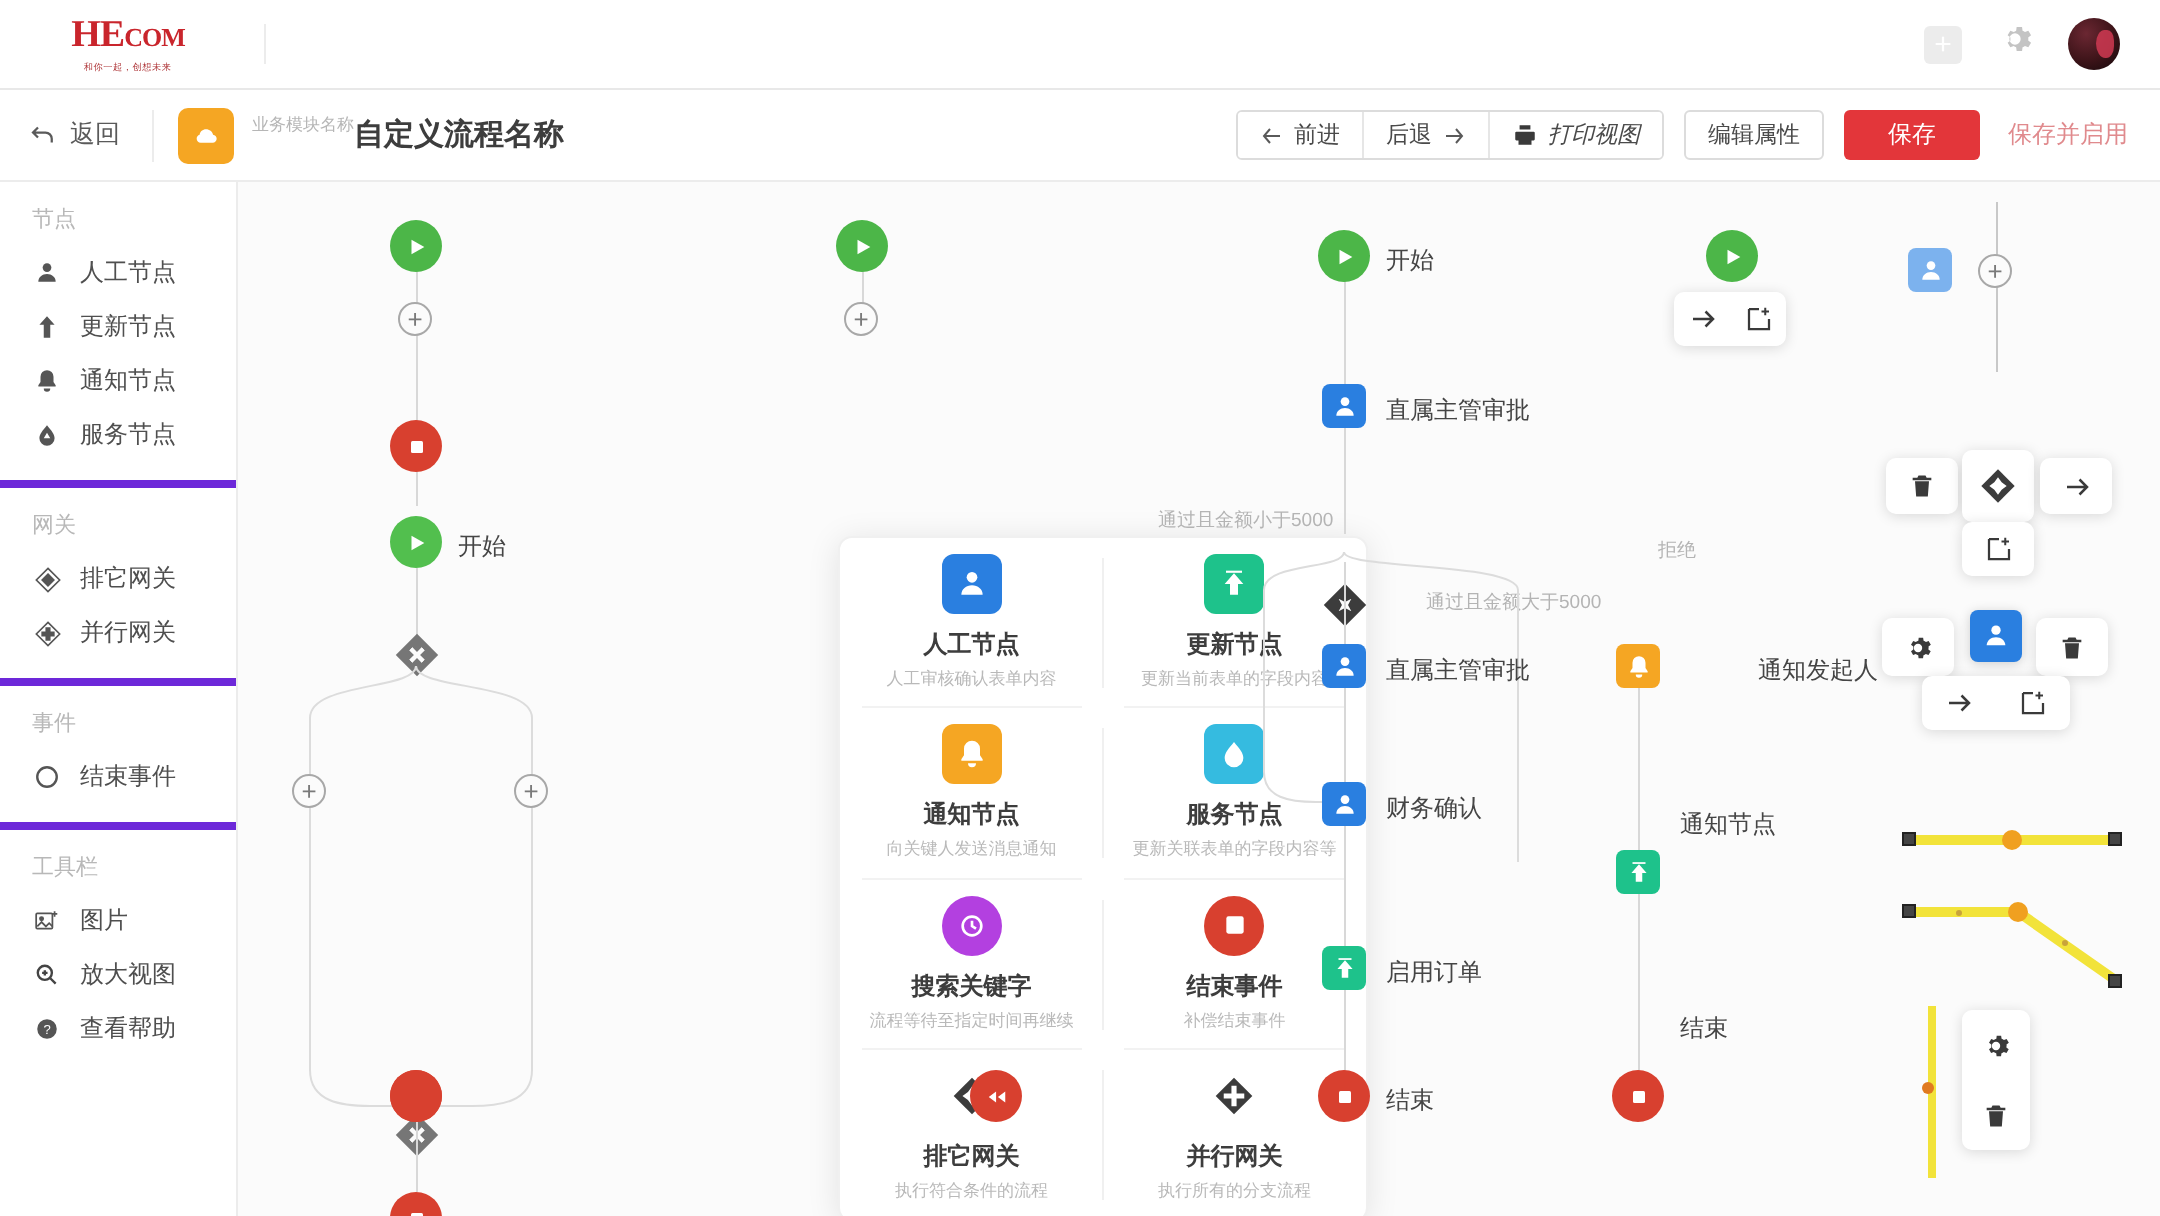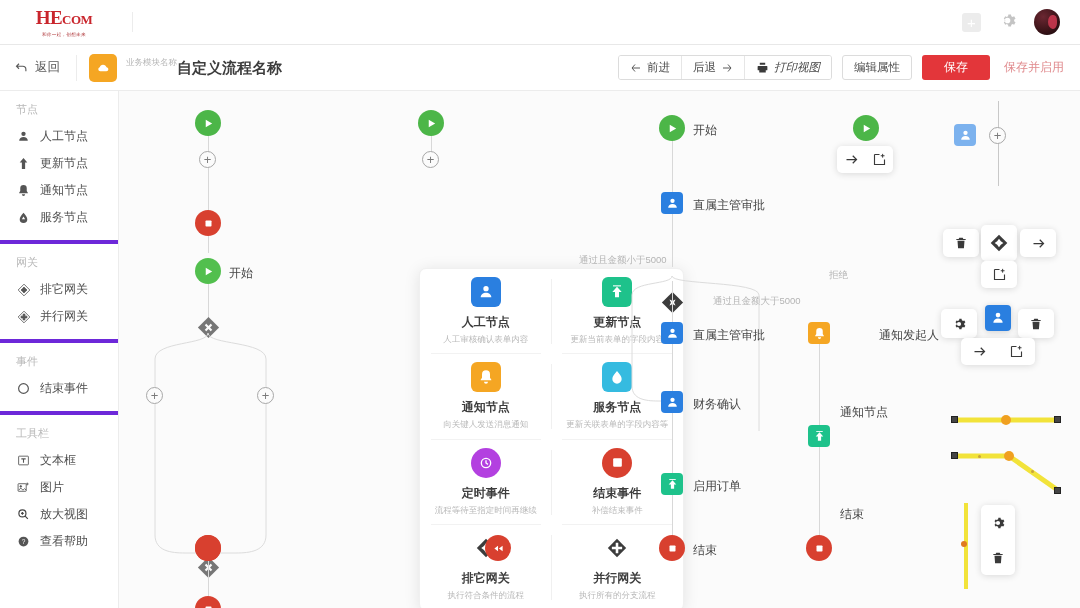--- a/index.html
+++ b/index.html
@@ -346,29 +346,20 @@
         </span>
         <span>结束事件</span>
       </div>
     </div>
 
     <div class="side-sec">
       <div class="side-head">工具栏</div>
       <div class="side-item">
         <span class="side-ico">
           <svg width="13" height="13" viewBox="0 0 24 24" fill="none" stroke="#555" stroke-width="1.6">
-              <rect x="3" y="4" width="18" height="16" rx="1"></rect>
-              <path d="M8 9h8M12 9v7" stroke-width="2"></path>
-            </svg>
-        </span>
-        <span>文本框</span>
-      </div>
-      <div class="side-item">
-        <span class="side-ico">
-          <svg width="13" height="13" viewBox="0 0 24 24" fill="none" stroke="#555" stroke-width="1.6">
               <rect x="2" y="5" width="15" height="14" rx="1"></rect>
               <circle cx="7" cy="10" r="1.5" fill="#555"></circle>
               <path d="M3 17l4-4 4 4 3-3 3 3M19 3v5M16.5 5.5h5"></path>
             </svg>
         </span>
         <span>图片</span>
       </div>
       <div class="side-item">
         <span class="side-ico">
           <svg width="13" height="13" viewBox="0 0 24 24" fill="none" stroke="#444" stroke-width="2.2">
@@ -481,21 +472,21 @@
         <div class="pal-name">服务节点</div>
         <div class="pal-desc">更新关联表单的字段内容等</div>
       </div>
       <div class="pal-cell">
         <div class="pal-ico round" style="background:#b340e0;">
           <svg width="16" height="16" viewBox="0 0 24 24" fill="none" stroke="#fff" stroke-width="2">
               <circle cx="12" cy="12" r="7"></circle>
               <path d="M12 8v4l3 2"></path>
             </svg>
         </div>
-        <div class="pal-name">定时事件</div>
+        <div class="pal-name">搜索关键字</div>
         <div class="pal-desc">流程等待至指定时间再继续</div>
       </div>
       <div class="pal-cell">
         <div class="pal-ico round" style="background:#d8402f;">
           <svg width="13" height="13" viewBox="0 0 24 24" fill="#fff">
               <rect x="4" y="4" width="16" height="16" rx="2"></rect>
             </svg>
         </div>
         <div class="pal-name">结束事件</div>
         <div class="pal-desc">补偿结束事件</div>

